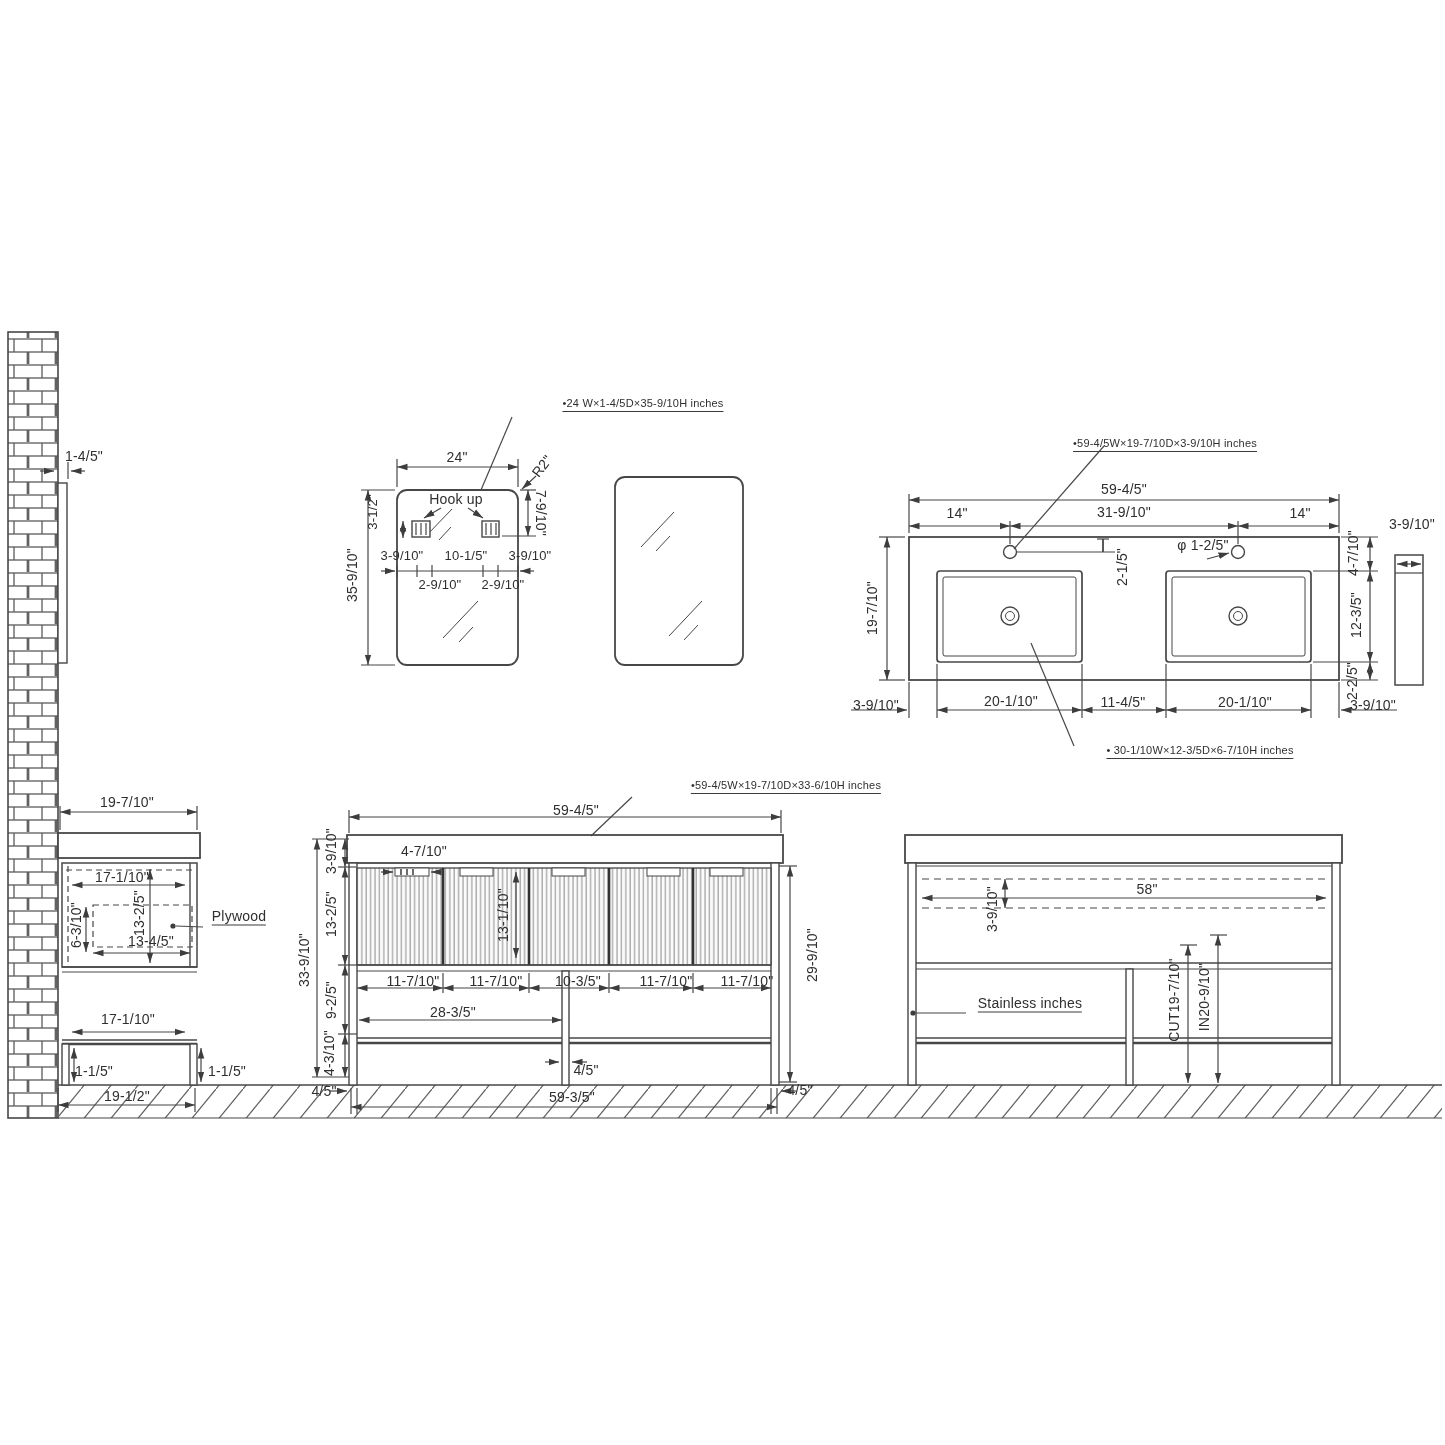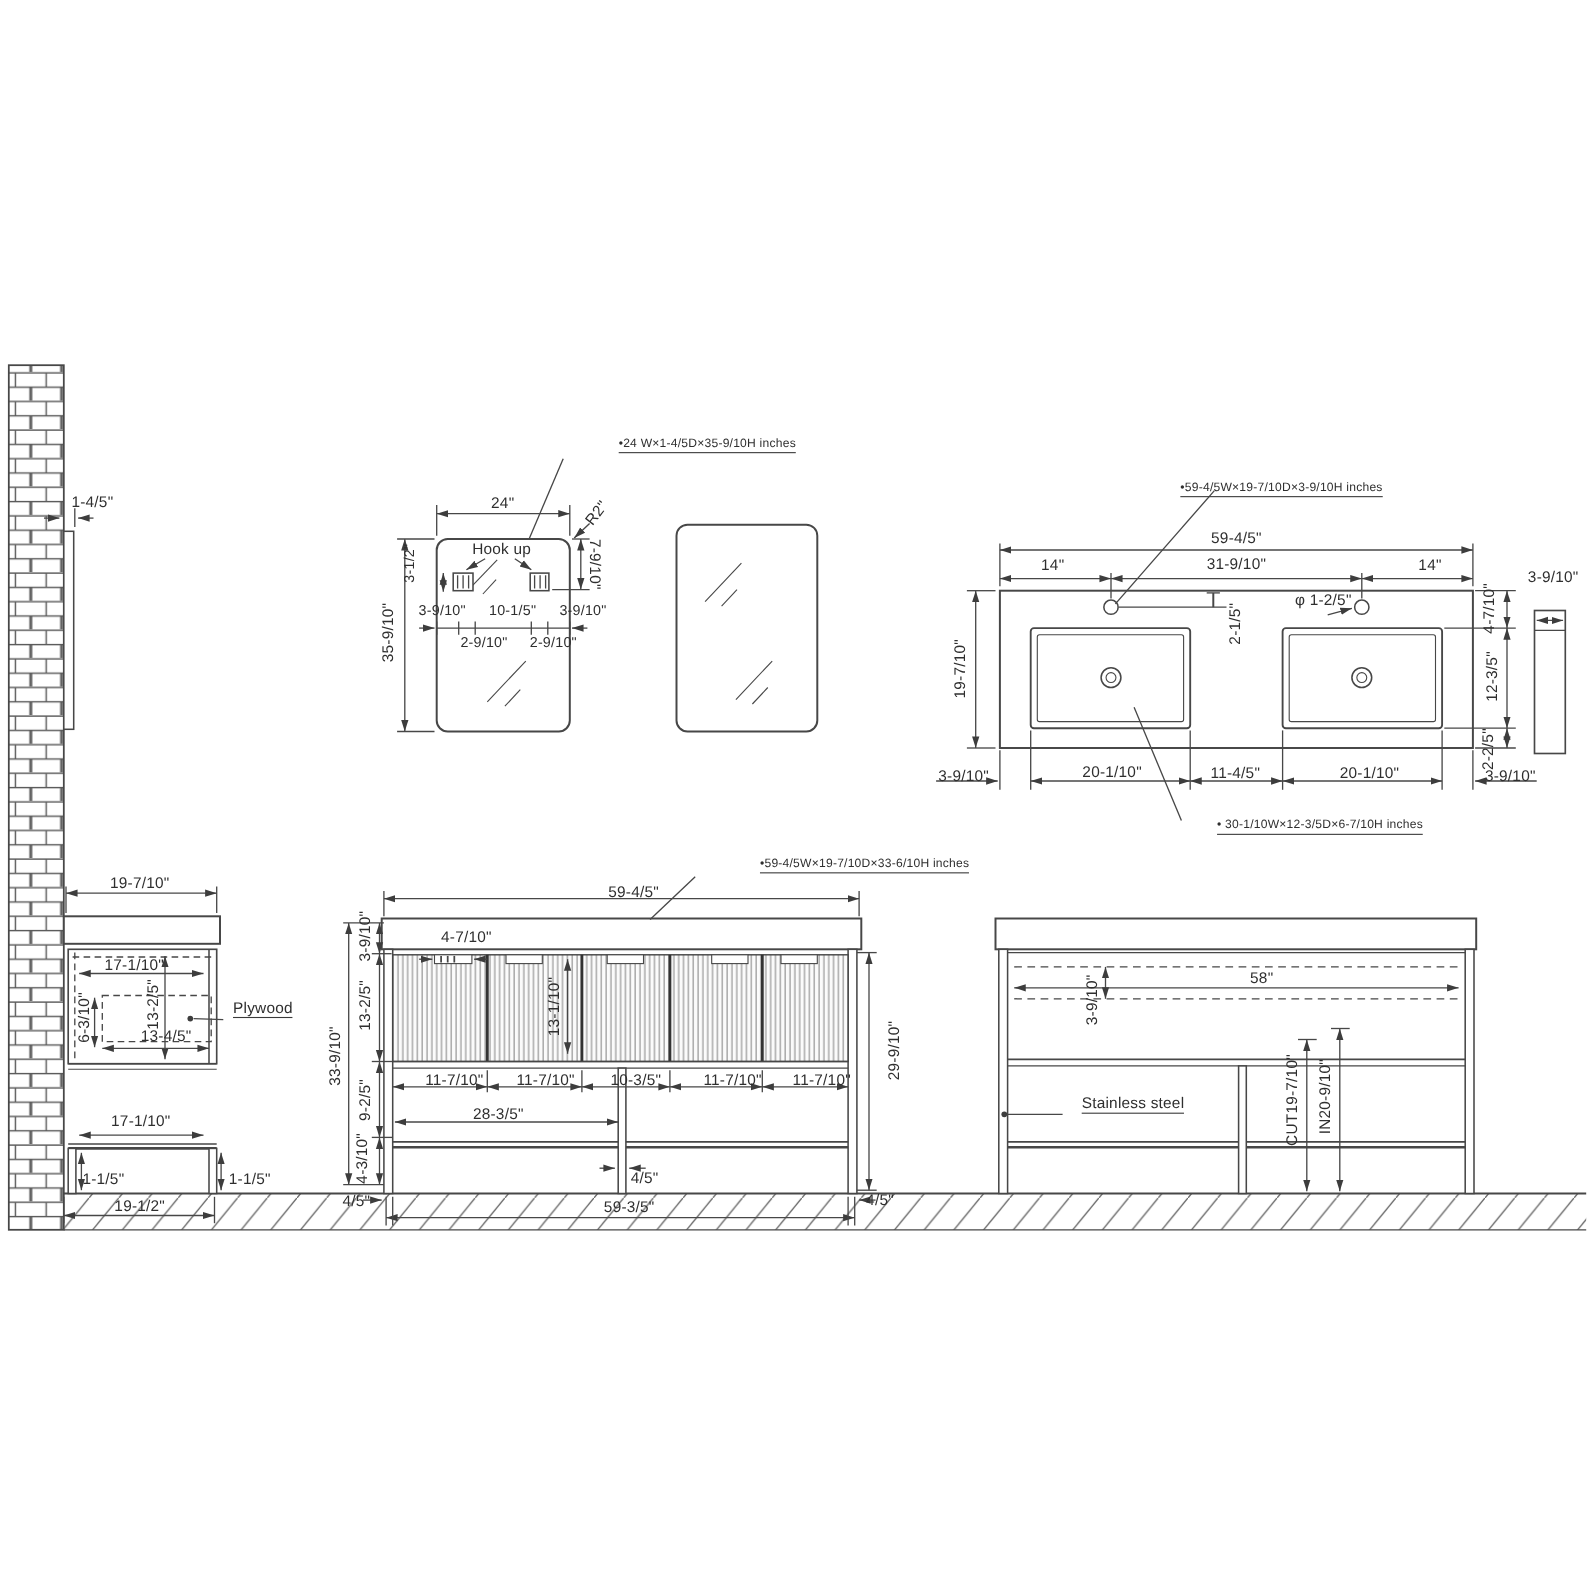--- a/index.html
+++ b/index.html
@@ -373,17 +373,17 @@
 <div class="lbl" style="left:666px;top:981px;">11-7/10"</div>
 <div class="lbl" style="left:747px;top:981px;">11-7/10"</div>
 <div class="lbl" style="left:453px;top:1012px;">28-3/5"</div>
 <div class="lbl" style="left:586px;top:1070px;">4/5"</div>
 <div class="lbl" style="left:324px;top:1091px;">4/5"</div>
 <div class="lbl" style="left:572px;top:1097px;">59-3/5"</div>
 <div class="lbl" style="left:800px;top:1090px;">4/5"</div>
 
 <div class="lbl" style="left:1147px;top:889px;">58"</div>
 <div class="lbl rv" style="left:992px;top:909px;">3-9/10"</div>
-<div class="lbl ul" style="left:1030px;top:1004px;">Stainless steel</div>
+<div class="lbl ul" style="left:1030px;top:1004px;">Stainless inches</div>
 <div class="lbl rv" style="left:1174px;top:1000px;">CUT19-7/10"</div>
 <div class="lbl rv" style="left:1204px;top:997px;">IN20-9/10"</div>
 
 </div>
 
 </body></html>

